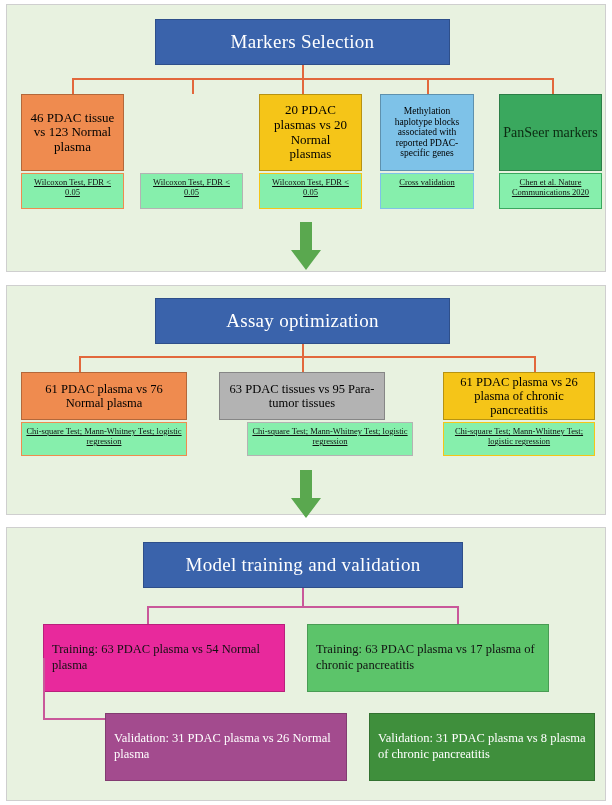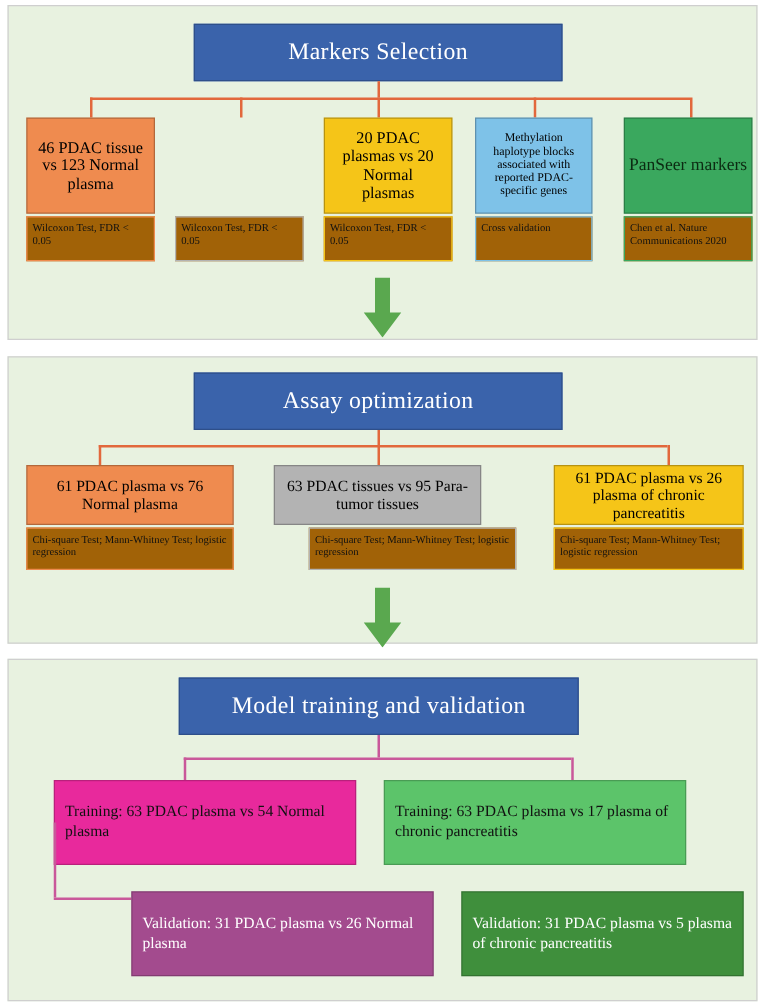--- a/index.html
+++ b/index.html
@@ -47,27 +47,28 @@
     border: 1px solid rgba(0,0,0,.25);
     display: flex;
     align-items: center;
     justify-content: center;
     text-align: center;
     line-height: 1.12;
   }
 
   .sub {
     position: absolute;
-    background: #a16207;
+    background: #86efac;
     box-sizing: border-box;
     font-size: 8.5px;
     line-height: 1.2;
     padding: 3px 4px;
-    text-align: left;
+    text-align: center;
     color: #111;
+    text-decoration: underline;
   }
 
   .connector {
     position: absolute;
     background: #e2683c;
   }
   .conn-h { height: 1.5px; }
   .conn-v { width: 1.5px; }
 
   .arrow-down {
@@ -194,15 +195,15 @@
   </div>
 
   <div class="pink-connector" style="left:36px; top:130px; width:1.5px; height:60px;"></div>
   <div class="pink-connector" style="left:36px; top:190px; width:62px; height:1.5px;"></div>
 
   <div class="big-node" style="left:98px; top:185px; width:242px; height:68px; background:#a34b8e; color:#ffffff;">
     <span>Validation: 31 PDAC plasma vs 26 Normal plasma</span>
   </div>
 
   <div class="big-node" style="left:362px; top:185px; width:226px; height:68px; background:#3f8f3c; color:#ffffff;">
-    <span>Validation: 31 PDAC plasma vs 5 plasma of chronic pancreatitis</span>
+    <span>Validation: 31 PDAC plasma vs 8 plasma of chronic pancreatitis</span>
   </div>
 </div>
 
 </body></html>

